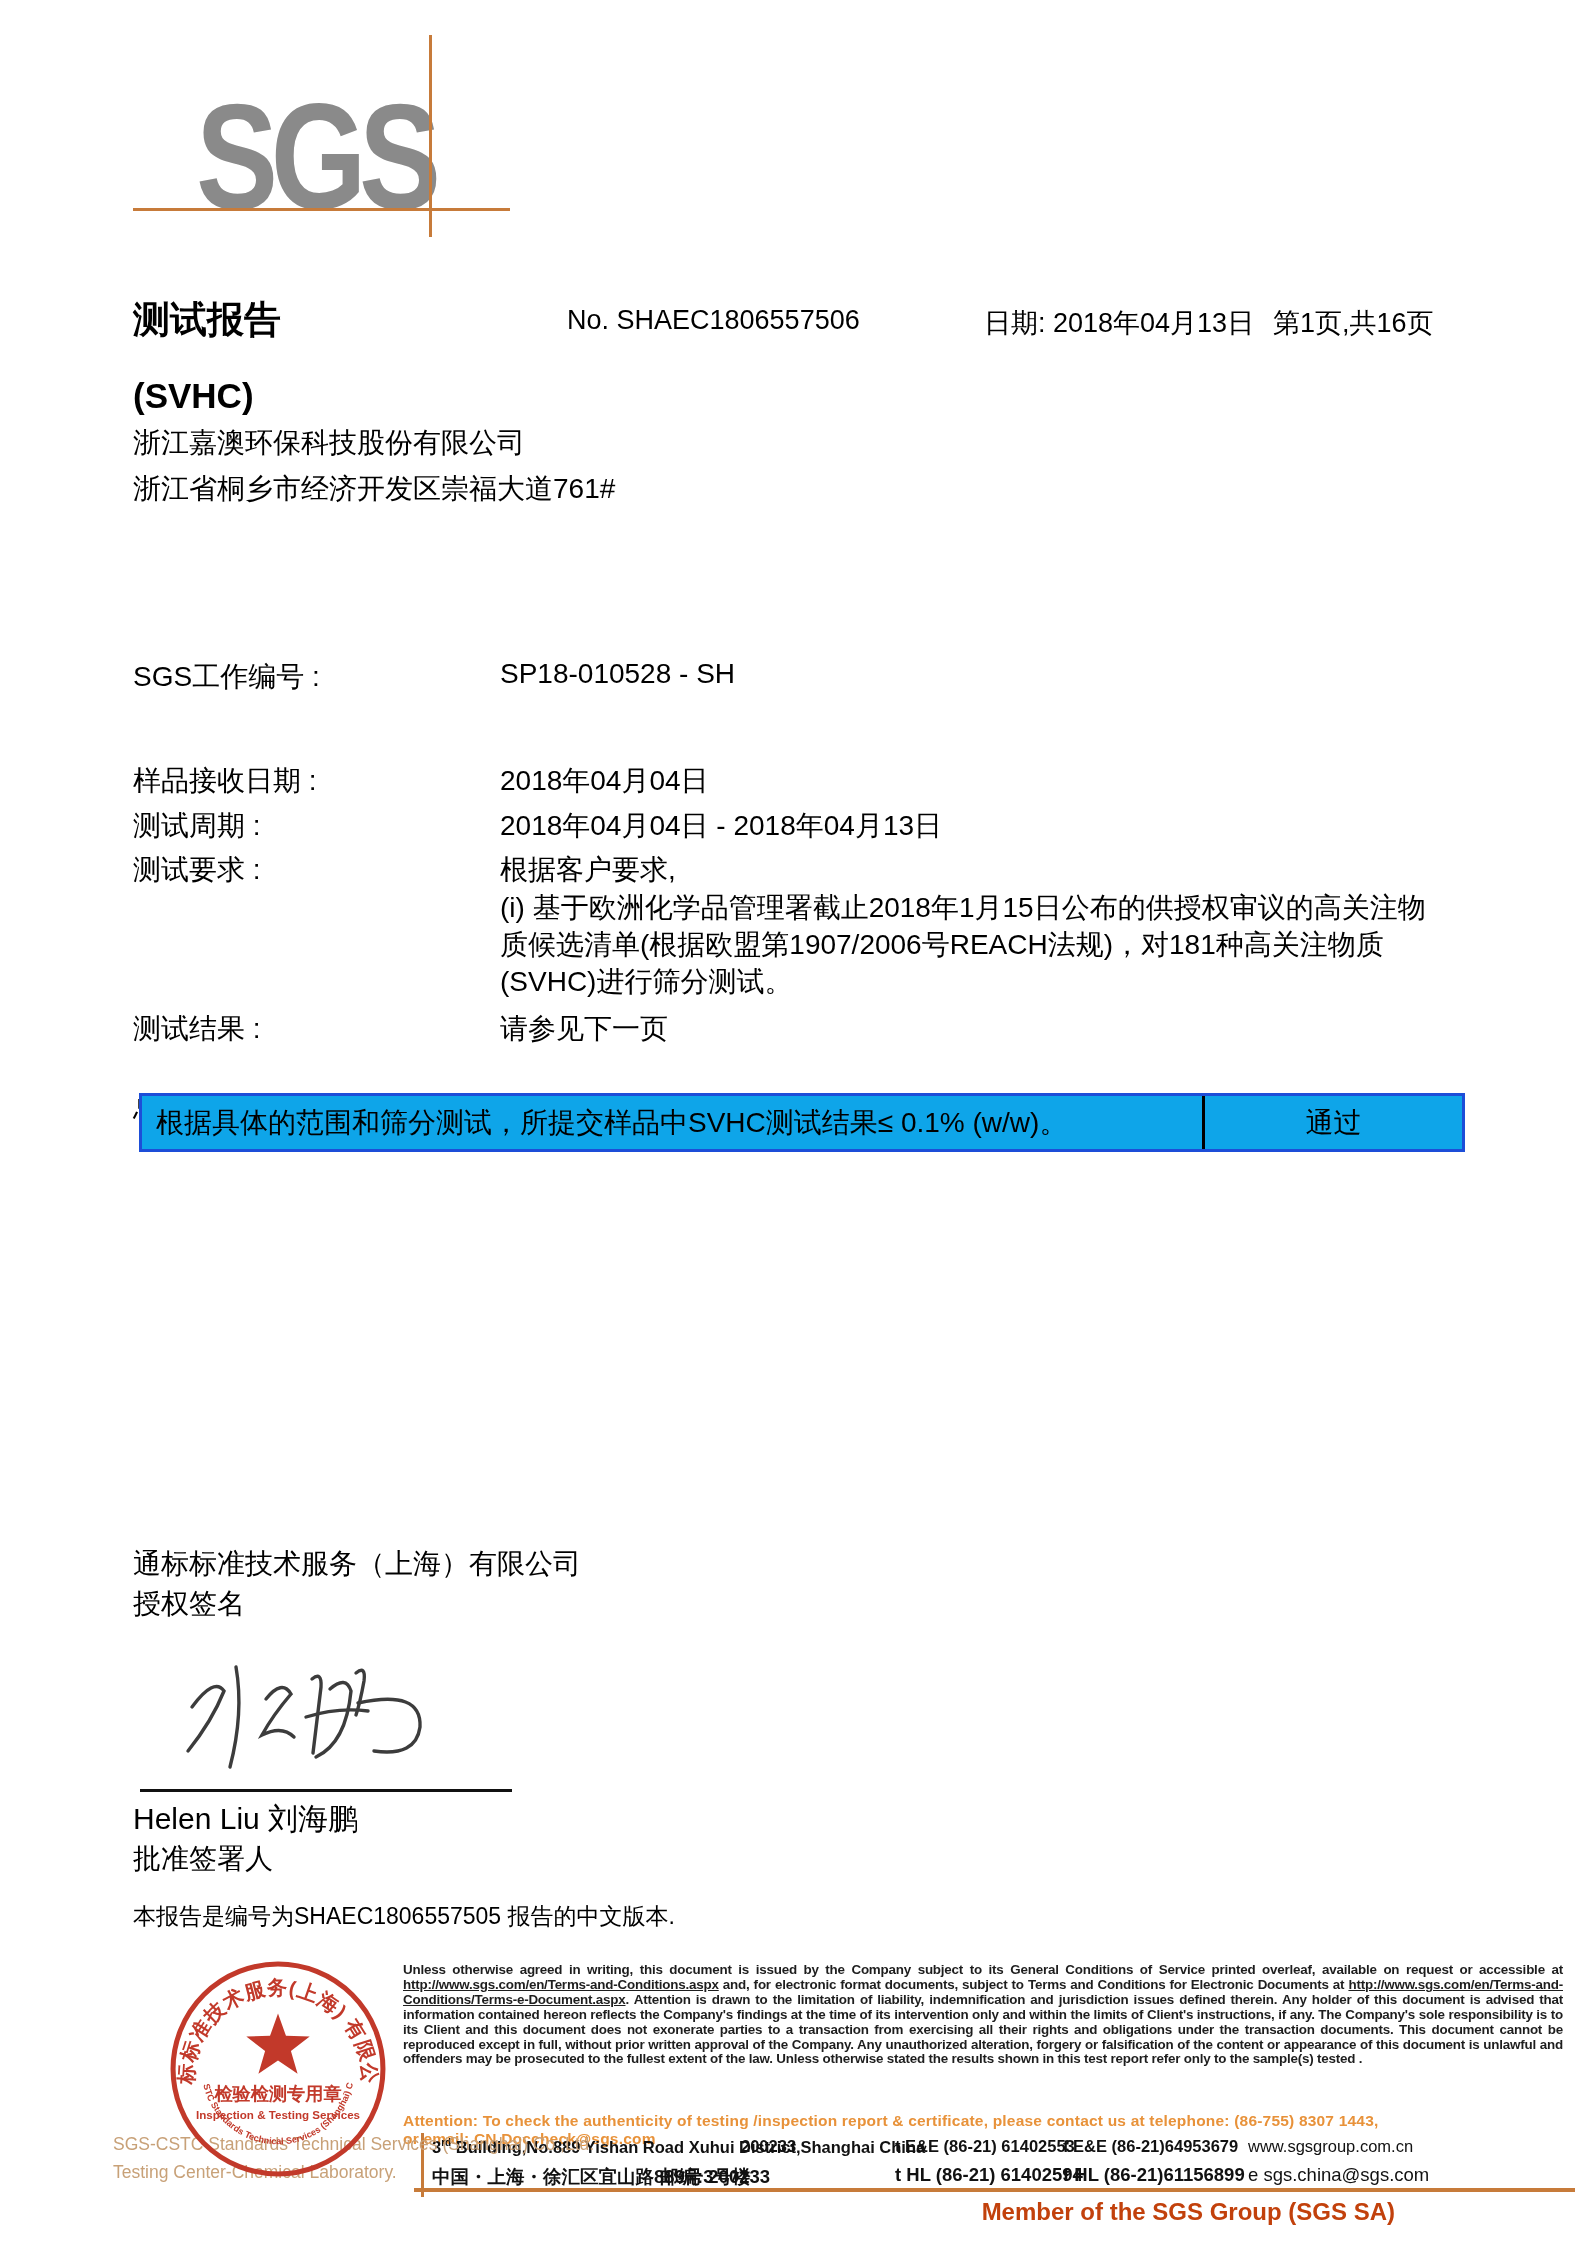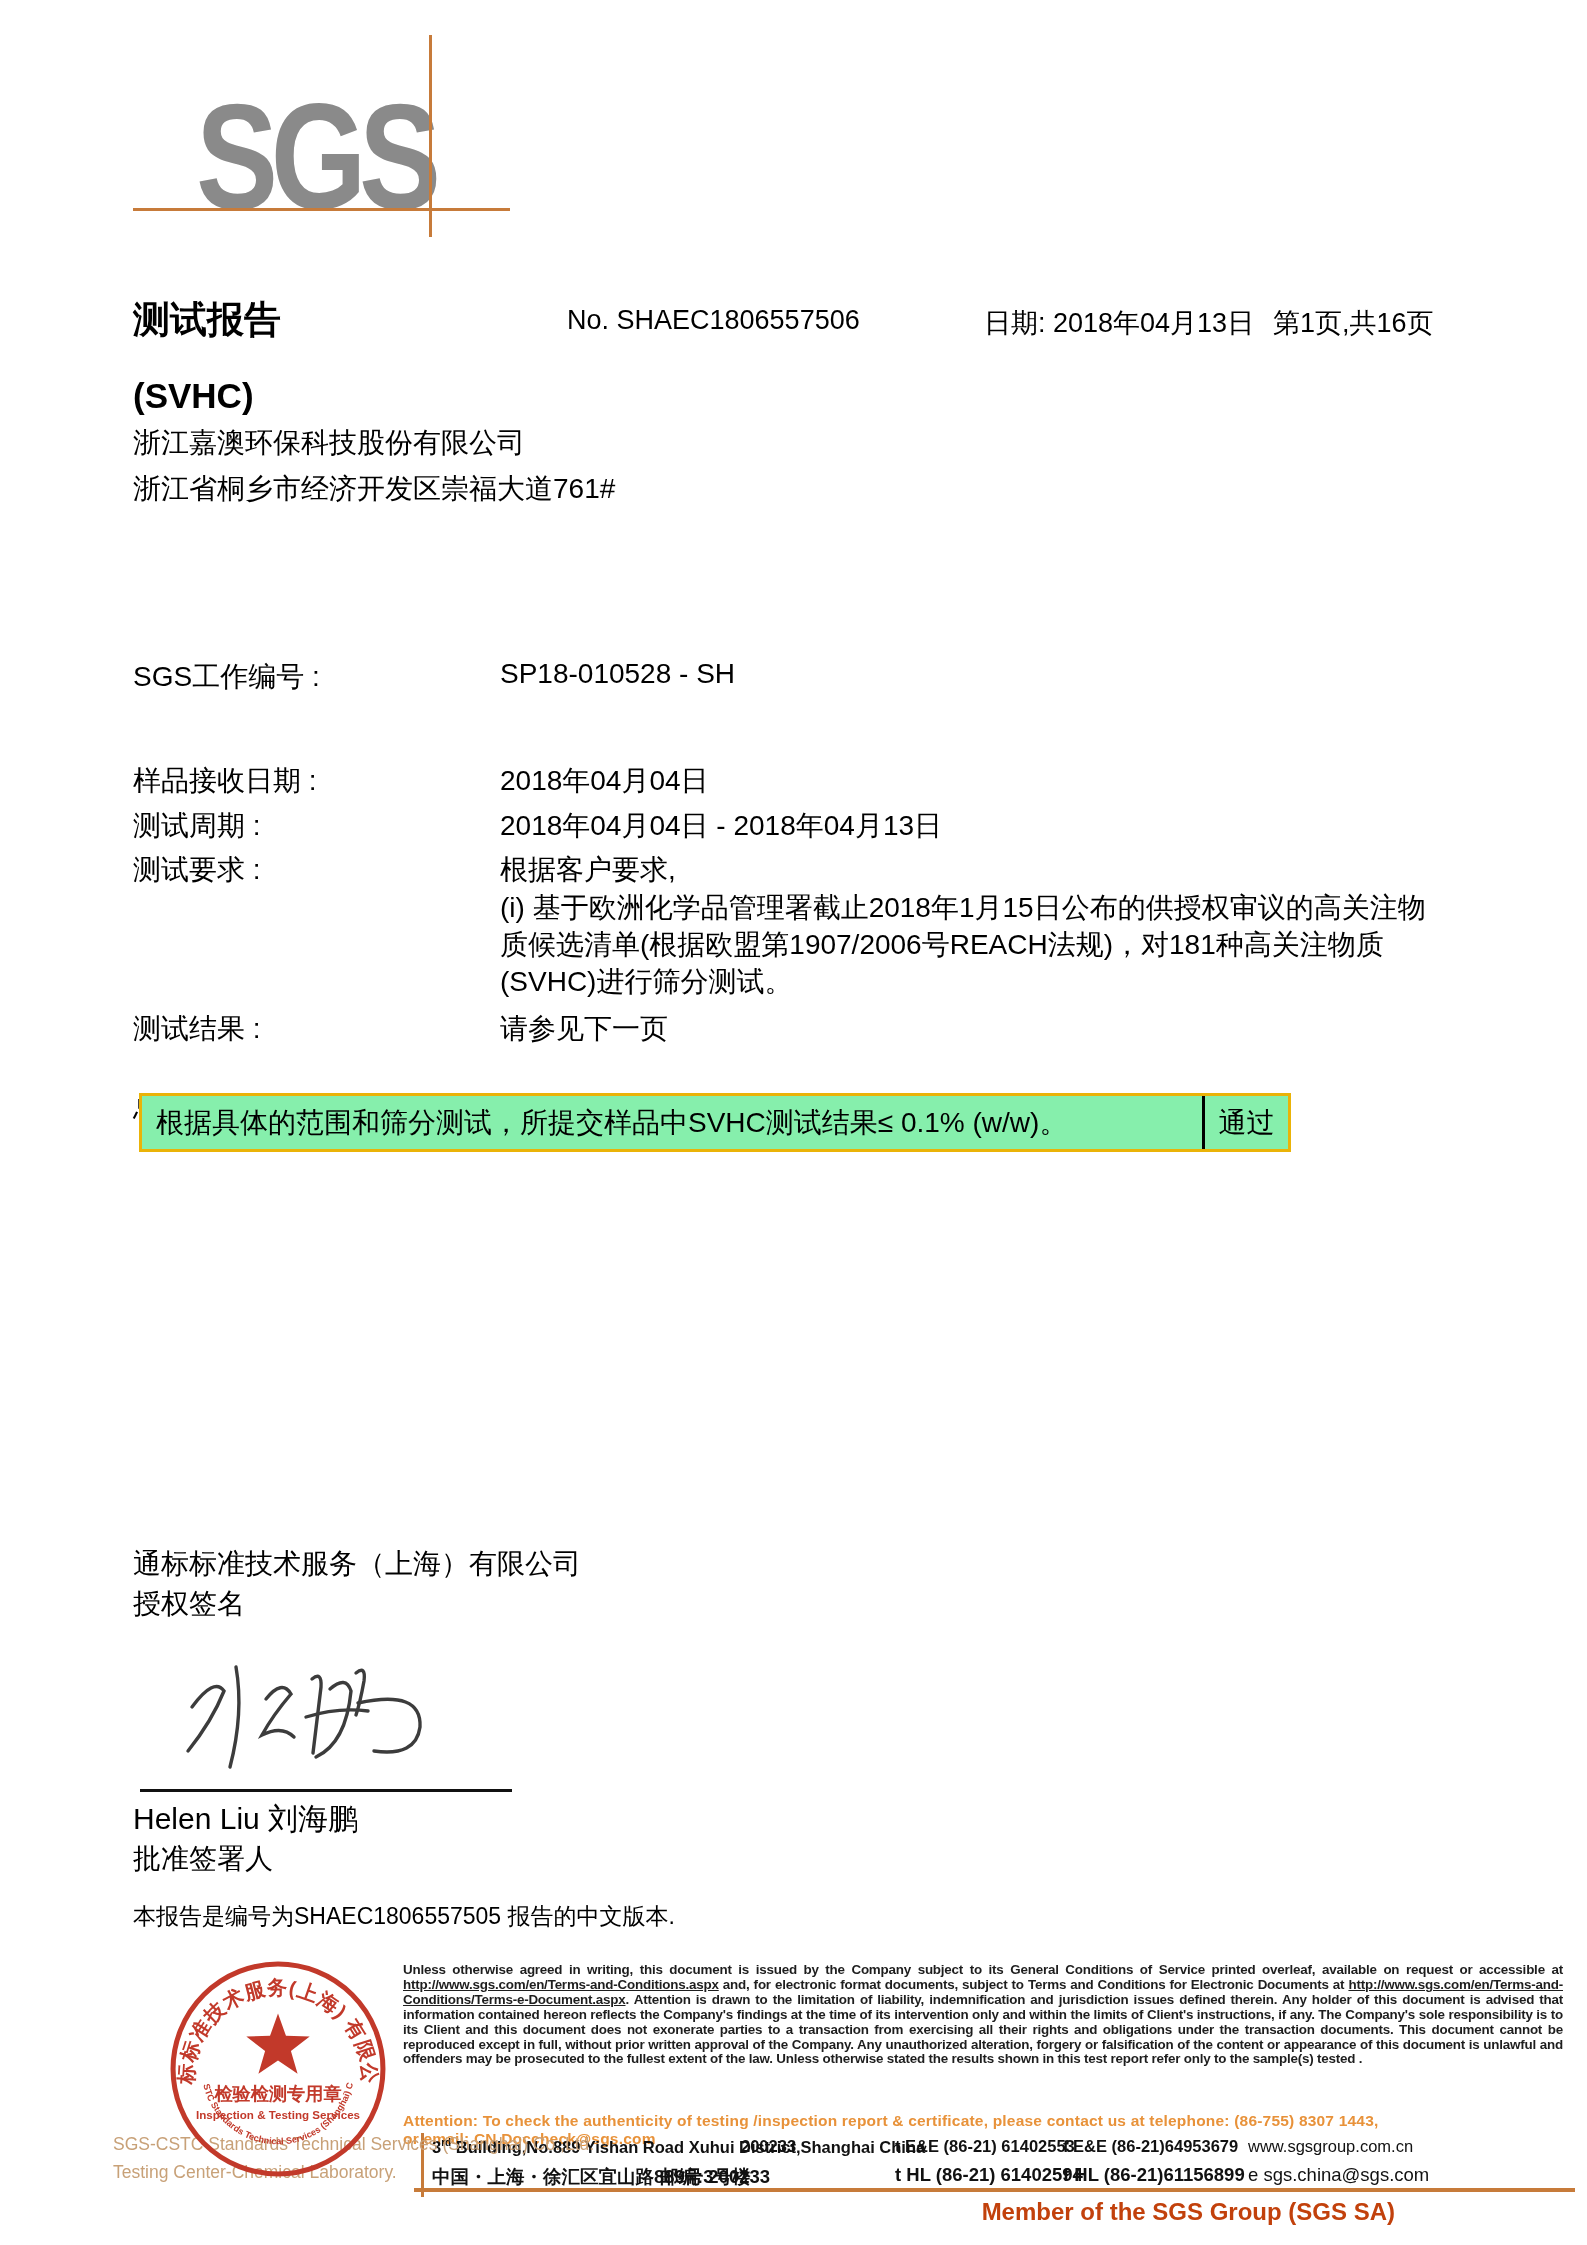--- a/index.html
+++ b/index.html
@@ -31,22 +31,22 @@
   .intro{position:absolute;left:140px;top:607px;font-size:28px;}
 
   .frow{position:absolute;left:133px;width:1332px;display:flex;font-size:28px;}
   .flabel{width:367px;flex:none;}
   .fvalue{flex:1;}
 
   .req-detail{position:absolute;left:500px;top:889px;width:950px;font-size:28px;line-height:37px;}
 
   .summary-label{position:absolute;left:133px;top:1088px;font-size:28px;}
   .summary-table{
-    position:absolute;left:139px;top:1093px;width:1152px;height:59px;
-    display:flex;border:3px solid #eab308;box-sizing:border-box;background:#86efac;
+    position:absolute;left:139px;top:1093px;width:1326px;height:59px;
+    display:flex;border:3px solid #1d4ed8;box-sizing:border-box;background:#0ea5e9;
   }
   .summary-cell-text{
     width:1063px;flex:none;display:flex;align-items:center;padding-left:14px;
     box-sizing:border-box;border-right:3px solid #000;font-size:28px;
   }
   .summary-cell-verdict{
     flex:1;display:flex;align-items:center;justify-content:center;font-size:28px;
   }
 
   .sig-company{position:absolute;left:133px;top:1545px;font-size:28px;}

